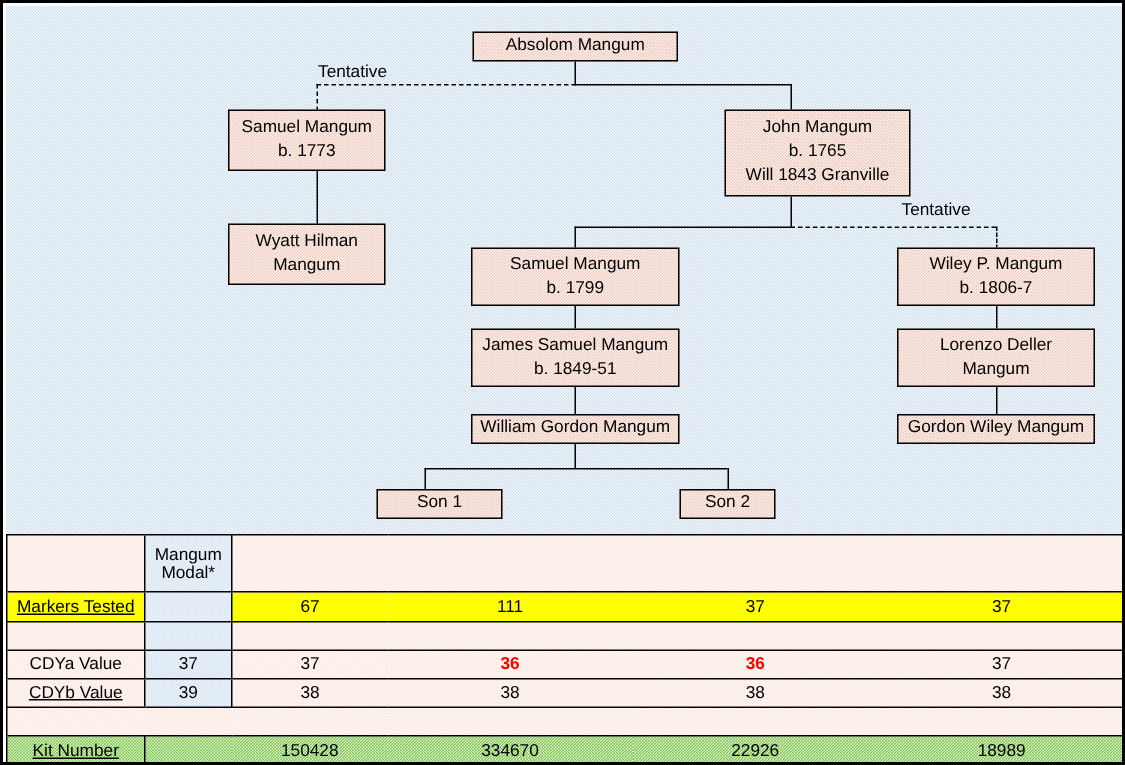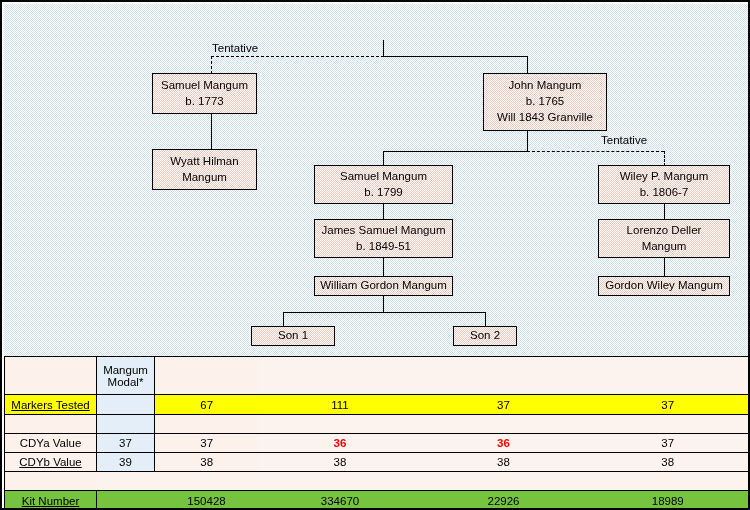--- a/index.html
+++ b/index.html
@@ -165,20 +165,23 @@
     <div class="ln-v" style="left:279px; top:308px; height:14px;"></div>
     <div class="ln-v" style="left:481px; top:308px; height:14px;"></div>
 
     <div class="ln-v" style="left:660px; top:200px; height:16px;"></div>
 
     <div class="ln-v" style="left:660px; top:254px; height:18px;"></div>
 
     <div class="tent-label" style="left:208px; top:38px;">Tentative</div>
     <div class="tent-label" style="left:597px; top:130px;">Tentative</div>
 
+    <div class="node" style="left:311px; top:17px; width:137px; height:20px;">
+      <span>Absolom Mangum</span>
+    </div>
 
     <div class="node" style="left:148px; top:69px; width:105px; height:41px;">
       <span>Samuel Mangum</span>
       <span>b. 1773</span>
     </div>
 
     <div class="node" style="left:148px; top:145px; width:105px; height:41px;">
       <span>Wyatt Hilman</span>
       <span>Mangum</span>
     </div>

